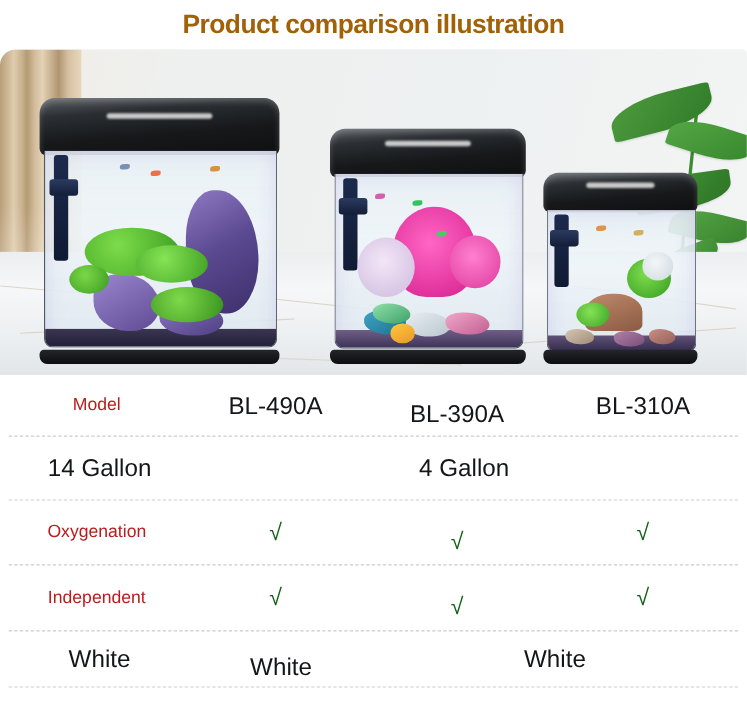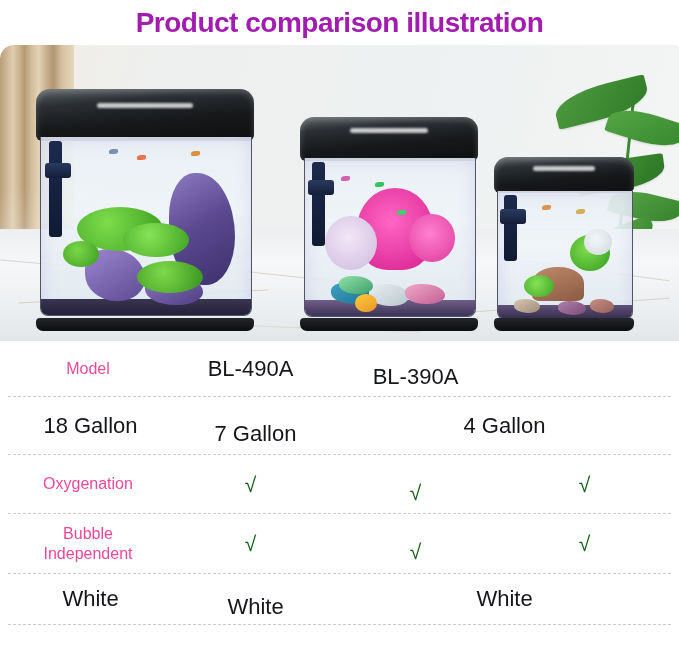--- a/index.html
+++ b/index.html
@@ -12,23 +12,23 @@
   }
   
   .title-bar{
     height:45px;
     display:flex;align-items:center;justify-content:center;
     background:#ffffff;
   }
   .title{
     font-family:"Liberation Sans", sans-serif;
     font-weight:bold;
-    font-size:28px;
+    font-size:24px;
     letter-spacing:-0.5px;
-    color:#a21caf;
+    color:#a16207;
     white-space:nowrap;
     line-height:1;
   }
   
   .photo{
     position:relative;
     width:679px;height:296px;
     overflow:hidden;
     border-top-left-radius:14px;
     border-top-right-radius:4px;
@@ -155,21 +155,21 @@
   }
   .row{
     position:relative;
     display:flex;
     align-items:center;
     border-bottom:1px dashed #c9cdd1;
     margin:0 8px;
   }
   .cell{text-align:center;font-size:22px;color:#15161a;line-height:1.25;}
   .cell.label{
-    color:#ec4899;
+    color:#b91c1c;
     font-size:16px;
     flex:0 0 160px;
   }
   .cell.val{flex:1;}
   .cell.val.c1{flex:0 0 165px;}
   .cell.val.c2{flex:0 0 165px;margin-top:16px;}
   .cell.val.c3{flex:1;}
   .check{color:#136116;font-size:21px;line-height:1;}
   .r-model{height:55px;}
   .r-volume{height:57px;}
@@ -267,40 +267,39 @@
   </div>
 
 </div>
 
 <div class="spec-table">
 
   <div class="row r-model">
     <div class="cell label">Model</div>
     <div class="cell val c1">BL-490A</div>
     <div class="cell val c2">BL-390A</div>
+    <div class="cell val c3">BL-310A</div>
   </div>
 
   <div class="row r-volume">
-    <div class="cell val c1">18 Gallon</div>
-    <div class="cell val c2">7 Gallon</div>
+    <div class="cell val c1">14 Gallon</div>
     <div class="cell val c3">4 Gallon</div>
   </div>
 
   <div class="row r-feed">
     <div class="cell label">
       <div>Oxygenation</div>
     </div>
     <div class="cell val c1 check">√</div>
     <div class="cell val c2 check">√</div>
     <div class="cell val c3 check">√</div>
   </div>
 
   <div class="row r-bubble">
     <div class="cell label">
-      <div>Bubble</div>
       <div>Independent</div>
     </div>
     <div class="cell val c1 check">√</div>
     <div class="cell val c2 check">√</div>
     <div class="cell val c3 check">√</div>
   </div>
 
   <div class="row r-led">
     <div class="cell val c1">White</div>
     <div class="cell val c2">White</div>

